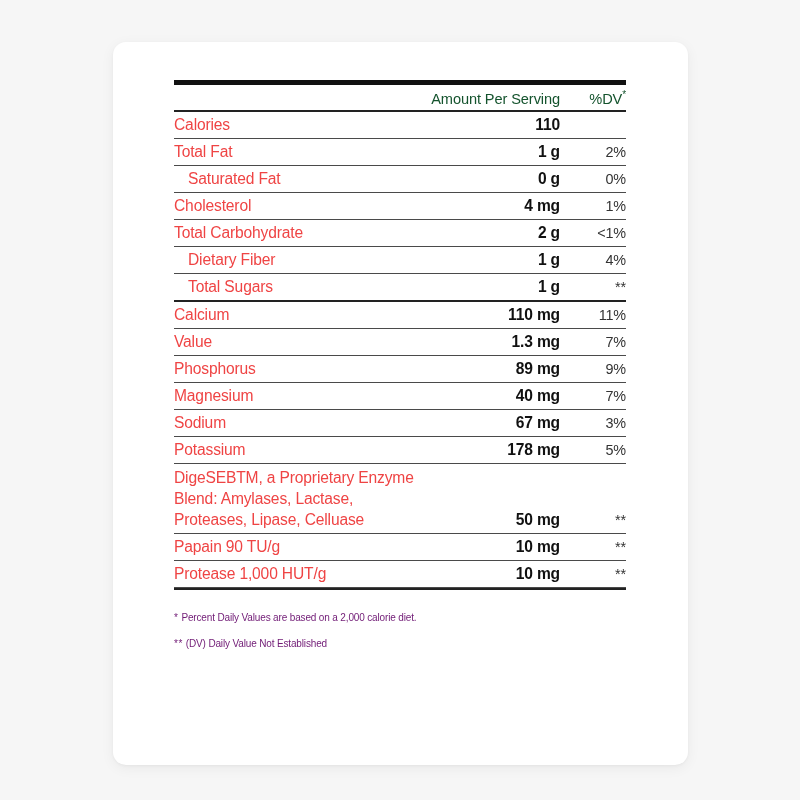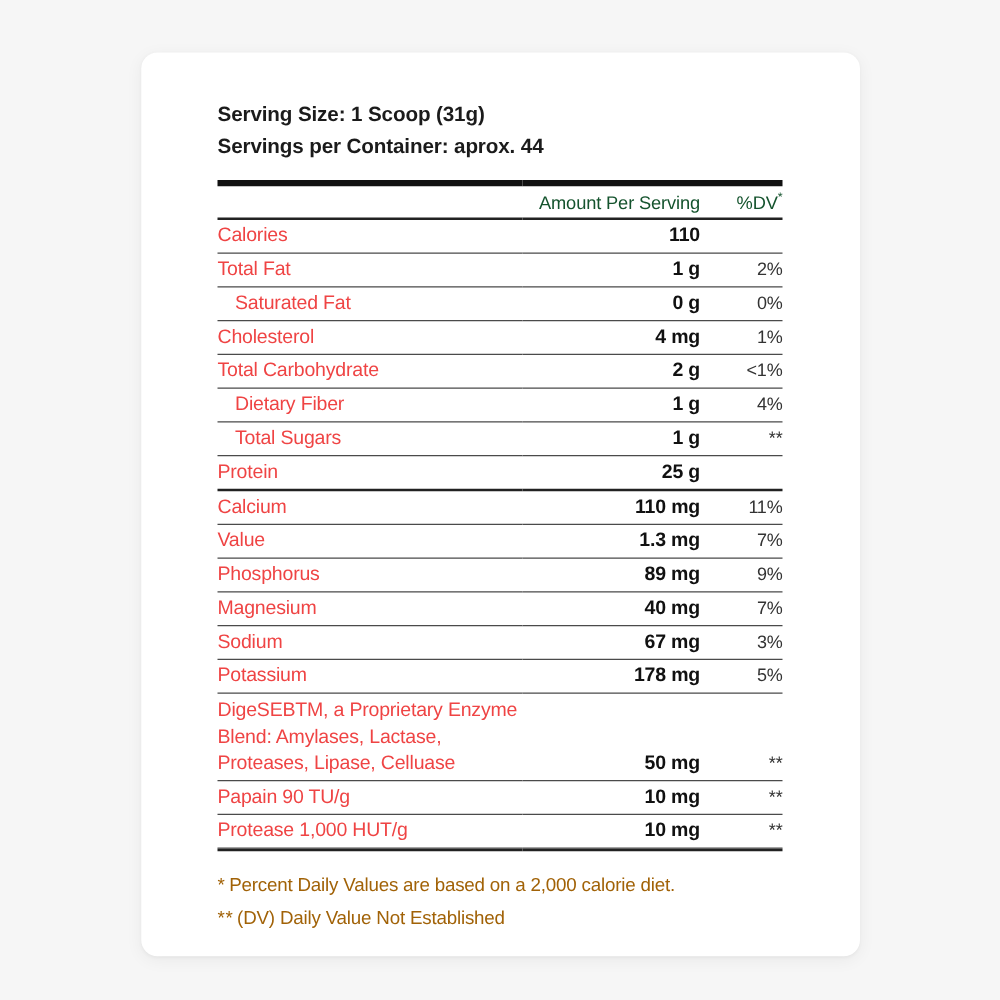--- a/index.html
+++ b/index.html
@@ -134,45 +134,35 @@
   }
   .nrow.indent td.n-name { padding-left: 14px; }
   .nrow.thick-above td { border-top: 2.4px solid #222222; }
   .nrow.tall td.n-name { line-height: 21px; margin-top: 39px; }
 
   
   .footnotes {
     margin-top: 15px;
   }
   .fn {
-    font-size: 15px;
-    color: #a16207;
+    font-size: 10px;
+    color: #701a75;
     line-height: 26px;
     letter-spacing: -0.15px;
     white-space: nowrap;
   }
   .fn .mark { margin-right: 3px; letter-spacing: 0.5px; }
 </style>
 </head>
 <body>
 
 <div class="stage">
   <div class="card">
     <div class="panel">
 
-      <div class="serving-block">
-        <div class="serving-line">
-          <span class="sv-label">Serving Size:</span>
-          <span class="sv-value">1 Scoop (31g)</span>
-        </div>
-        <div class="serving-line">
-          <span class="sv-label">Servings per Container:</span>
-          <span class="sv-value">aprox. 44</span>
-        </div>
-      </div>
 
       <table class="facts">
         <colgroup>
           <col class="c-name">
             <col class="c-amt">
             <col class="c-dv">
         </colgroup>
         <tbody>
           <tr class="rule-top">
             <td colspan="3"></td>
@@ -215,25 +205,20 @@
             <tr class="nrow indent">
               <td class="n-name">Dietary Fiber</td>
               <td class="n-amt">1 g</td>
               <td class="n-dv">4%</td>
             </tr>
             <tr class="nrow indent">
               <td class="n-name">Total Sugars</td>
               <td class="n-amt">1 g</td>
               <td class="n-dv dstar">**</td>
             </tr>
-            <tr class="nrow">
-              <td class="n-name">Protein</td>
-              <td class="n-amt">25 g</td>
-              <td class="n-dv"></td>
-            </tr>
             <tr class="nrow thick-above">
               <td class="n-name">Calcium</td>
               <td class="n-amt">110 mg</td>
               <td class="n-dv">11%</td>
             </tr>
             <tr class="nrow">
               <td class="n-name">Value</td>
               <td class="n-amt">1.3 mg</td>
               <td class="n-dv">7%</td>
             </tr>

